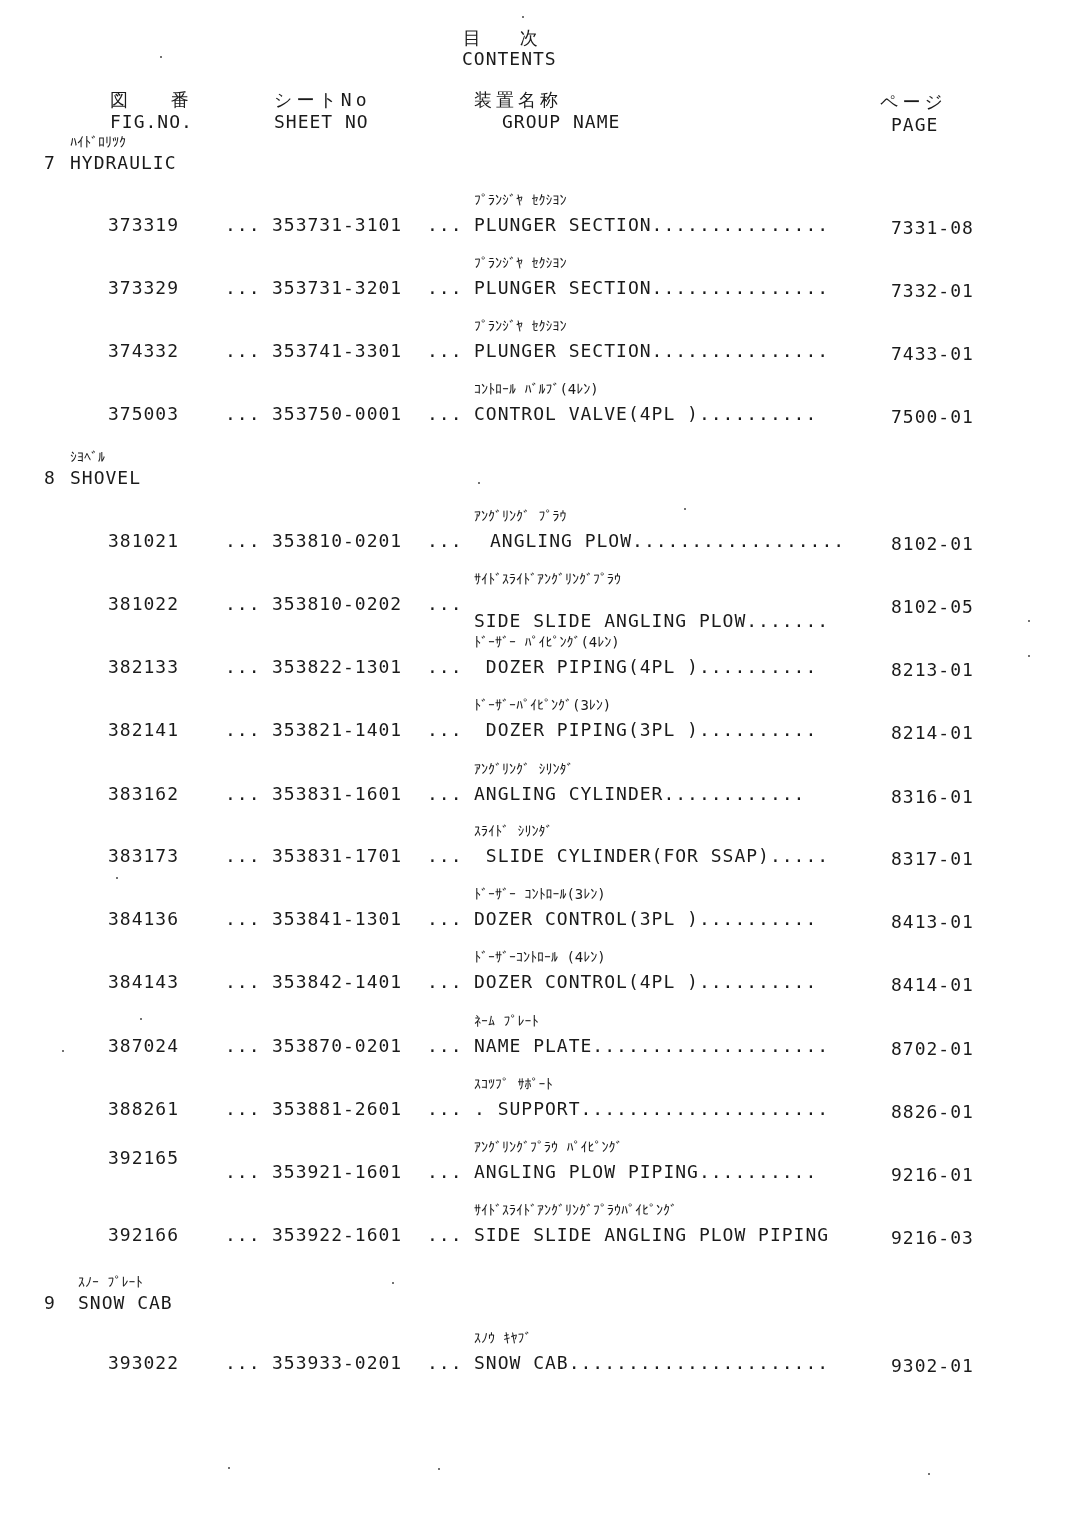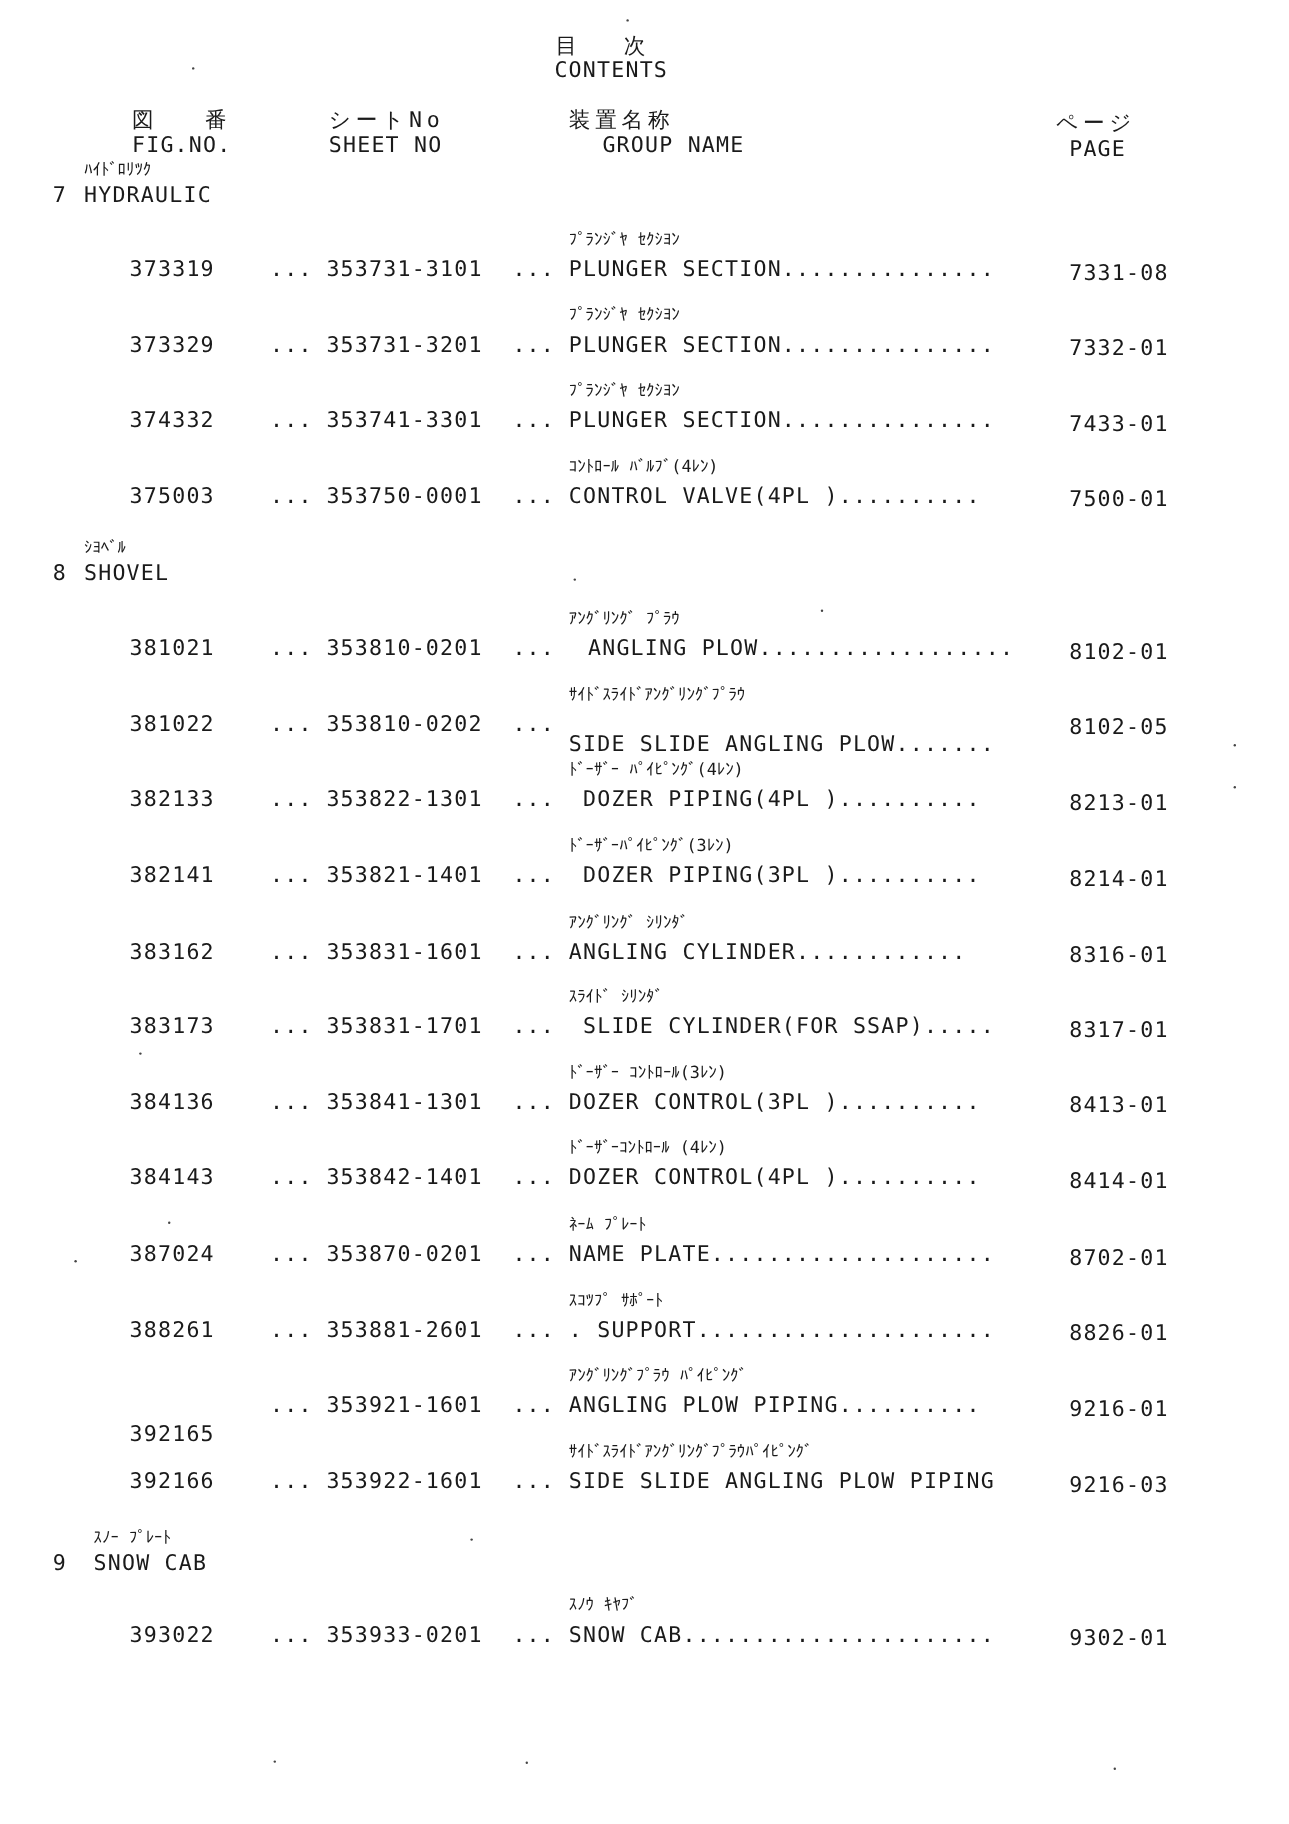--- a/index.html
+++ b/index.html
@@ -126,21 +126,21 @@
     <div class="abs jp" style="left: 474px; top: 1013px;">ﾈｰﾑ ﾌﾟﾚｰﾄ</div>
     <div class="abs t" style="left: 474px; top: 1035px;">NAME PLATE....................</div>
     <div class="abs t" style="left: 891px; top: 1038px;">8702-01</div>
     <div class="abs t" style="left: 108px; top: 1098px;">388261</div>
     <div class="abs t" style="left: 225px; top: 1098px;">...</div>
     <div class="abs t" style="left: 272px; top: 1098px;">353881-2601</div>
     <div class="abs t" style="left: 427px; top: 1098px;">...</div>
     <div class="abs jp" style="left: 474px; top: 1076px;">ｽｺﾂﾌﾟ ｻﾎﾟｰﾄ</div>
     <div class="abs t" style="left: 474px; top: 1098px;">. SUPPORT.....................</div>
     <div class="abs t" style="left: 891px; top: 1101px;">8826-01</div>
-    <div class="abs t" style="left: 108px; top: 1185px; text-align: right;">392165</div>
+    <div class="abs t" style="left: 108px; top: 1147px; text-align: right;">392165</div>
     <div class="abs t" style="left: 225px; top: 1161px;">...</div>
     <div class="abs t" style="left: 272px; top: 1161px;">353921-1601</div>
     <div class="abs t" style="left: 427px; top: 1161px;">...</div>
     <div class="abs jp" style="left: 474px; top: 1139px;">ｱﾝｸﾞﾘﾝｸﾞﾌﾟﾗｳ ﾊﾟｲﾋﾟﾝｸﾞ</div>
     <div class="abs t" style="left: 474px; top: 1161px;">ANGLING PLOW PIPING..........</div>
     <div class="abs t" style="left: 891px; top: 1164px;">9216-01</div>
     <div class="abs t" style="left: 108px; top: 1224px;">392166</div>
     <div class="abs t" style="left: 225px; top: 1224px;">...</div>
     <div class="abs t" style="left: 272px; top: 1224px;">353922-1601</div>
     <div class="abs t" style="left: 427px; top: 1224px;">...</div>

